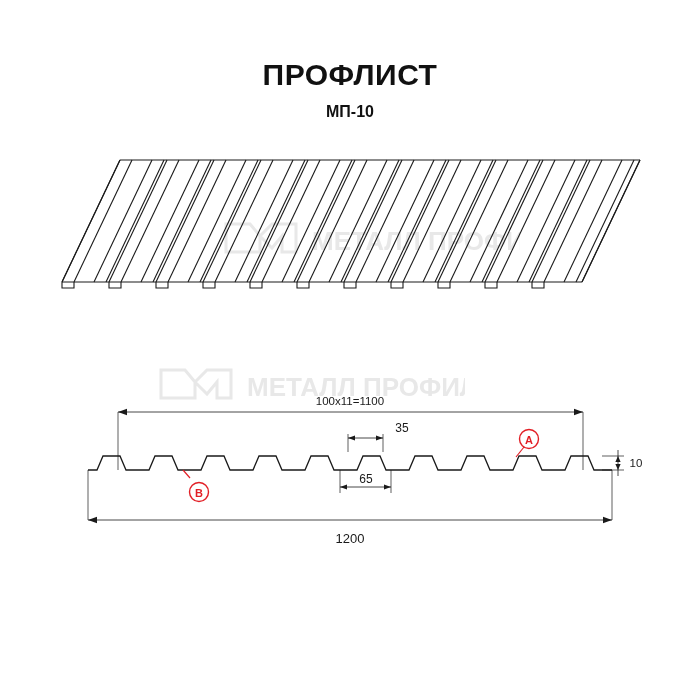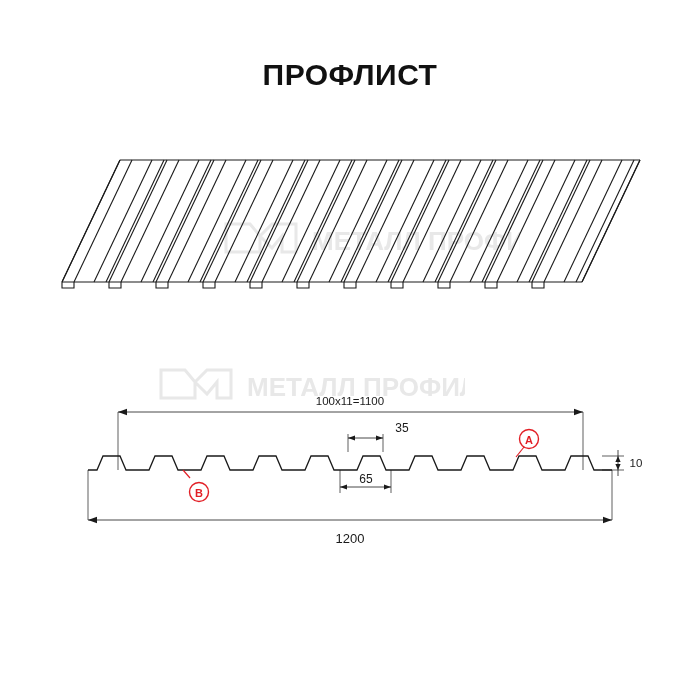--- a/index.html
+++ b/index.html
@@ -64,20 +64,21 @@
   }
   .wm1 { top: 206px; left: 220px; }
   .wm2 { top: 352px; left: 155px; }
 </style>
 </head>
 <body>
 
 <div class="page">
 
   <div class="title">ПРОФЛИСТ</div>
+  <div class="subtitle">МП-10</div>
 
   <svg class="wm wm1" width="300" height="70" viewBox="0 0 300 70">
     <g fill="none" stroke="#e8e8e8" stroke-width="3">
       <path d="M6 46 L6 18 L30 18 L40 30 L52 18 L76 18 L76 46 L62 46 L62 30 L52 42 L40 30 L40 46 Z"></path>
     </g>
     <text x="92" y="44" font-family="Liberation Sans, sans-serif" font-size="26" font-weight="bold" fill="#e8e8e8">МЕТАЛЛ ПРОФИЛЬ</text>
   </svg>
 
   <svg class="wm wm2" width="310" height="70" viewBox="0 0 310 70">
     <g fill="none" stroke="#e8e8e8" stroke-width="3">

